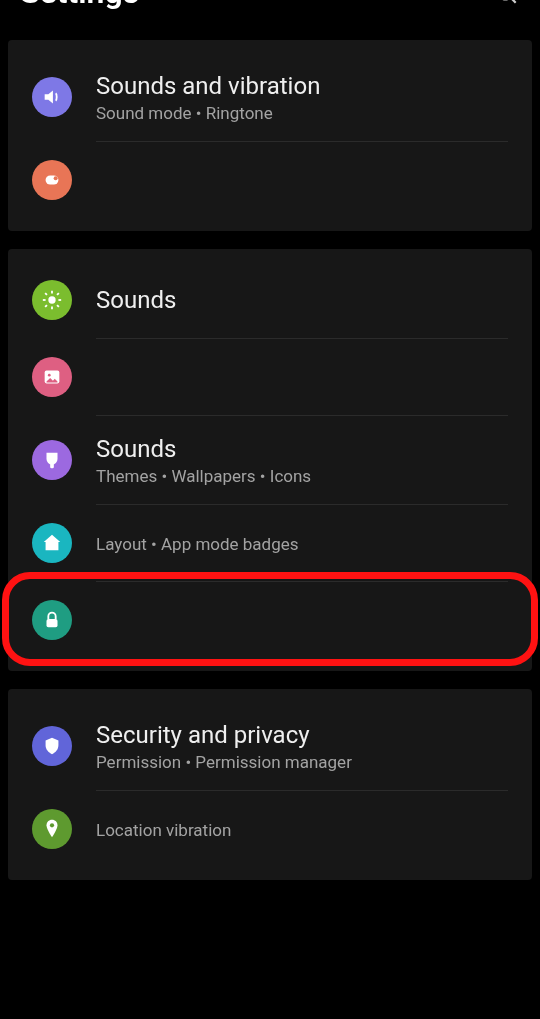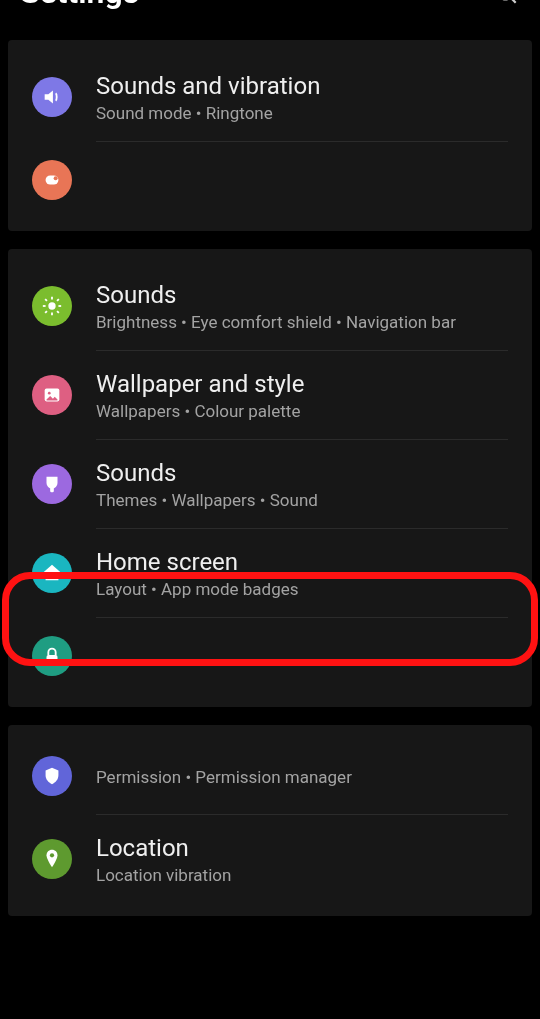--- a/index.html
+++ b/index.html
@@ -139,59 +139,53 @@
                 <line x1="19" y1="12" x2="22" y2="12"></line>
                 <line x1="4.5" y1="4.5" x2="6.5" y2="6.5"></line>
                 <line x1="17.5" y1="17.5" x2="19.5" y2="19.5"></line>
                 <line x1="4.5" y1="19.5" x2="6.5" y2="17.5"></line>
                 <line x1="17.5" y1="6.5" x2="19.5" y2="4.5"></line>
               </g>
             </svg>
           </div>
           <div class="texts">
             <div class="title">Sounds</div>
-            <div class="subtitle">Brightness  •  Eye comfort shield  •  Navigation bar</div>
           </div>
         </div>
         <div class="divider"></div>
         <div class="row">
           <div class="icon-wrap c-pink">
             <svg width="22" height="22" viewBox="0 0 24 24">
               <rect x="4" y="5" width="16" height="14" rx="2" fill="#fff"></rect>
               <circle cx="9" cy="10" r="1.5" fill="#de5f82"></circle>
               <path fill="#de5f82" d="M6 17l4-4 3 3 2-2 3 3v1H6z"></path>
             </svg>
           </div>
-          <div class="texts">
-            <div class="title">Wallpaper and style</div>
-            <div class="subtitle">Wallpapers  •  Colour palette</div>
-          </div>
         </div>
         <div class="divider"></div>
         <div class="row">
           <div class="icon-wrap c-violet">
             <svg width="22" height="22" viewBox="0 0 24 24">
               <path fill="#fff" d="M6 4h12v7a6 6 0 0 1-12 0V4z"></path>
               <rect x="10" y="14" width="4" height="7" rx="1.5" fill="#fff"></rect>
             </svg>
           </div>
           <div class="texts">
             <div class="title">Sounds</div>
-            <div class="subtitle">Themes  •  Wallpapers  •  Sound</div>
+            <div class="subtitle">Themes  •  Wallpapers  •  Icons</div>
           </div>
         </div>
         <div class="divider"></div>
         <div class="row">
           <div class="icon-wrap c-teal">
             <svg width="22" height="22" viewBox="0 0 24 24">
               <path fill="#fff" d="M12 3l9 8h-2v9H5v-9H3l9-8z"></path>
             </svg>
           </div>
           <div class="texts">
-            <div class="title">Home screen</div>
             <div class="subtitle">Layout  •  App mode badges</div>
           </div>
         </div>
         <div class="divider"></div>
         <div class="row">
           <div class="icon-wrap c-teal2">
             <svg width="22" height="22" viewBox="0 0 24 24">
               <rect x="6" y="11" width="12" height="9" rx="2" fill="#fff"></rect>
               <path fill="none" stroke="#fff" stroke-width="2" d="M8 11V8a4 4 0 0 1 8 0v3"></path>
             </svg>
@@ -201,33 +195,33 @@
         </div>
       </div>
       <div class="card">
         <div class="row">
           <div class="icon-wrap c-indigo">
             <svg width="22" height="22" viewBox="0 0 24 24">
               <path fill="#fff" d="M12 3l7 3v5c0 5-3 8-7 10-4-2-7-5-7-10V6l7-3z"></path>
             </svg>
           </div>
           <div class="texts">
+            <div class="title">Security and privacy</div>
             <div class="subtitle">Permission  •  Permission manager</div>
           </div>
         </div>
         <div class="divider"></div>
         <div class="row">
           <div class="icon-wrap c-olive">
             <svg width="22" height="22" viewBox="0 0 24 24">
               <path fill="#fff" d="M12 2c-3.5 0-6 2.7-6 6 0 4.5 6 13 6 13s6-8.5 6-13c0-3.3-2.5-6-6-6z"></path>
               <circle cx="12" cy="8" r="2.3" fill="#5e9a2f"></circle>
             </svg>
           </div>
           <div class="texts">
-            <div class="title">Location</div>
             <div class="subtitle">Location vibration</div>
           </div>
         </div>
       </div>
     </div>
 
   <div class="highlight"></div>
 </div>
 
 </body></html>

